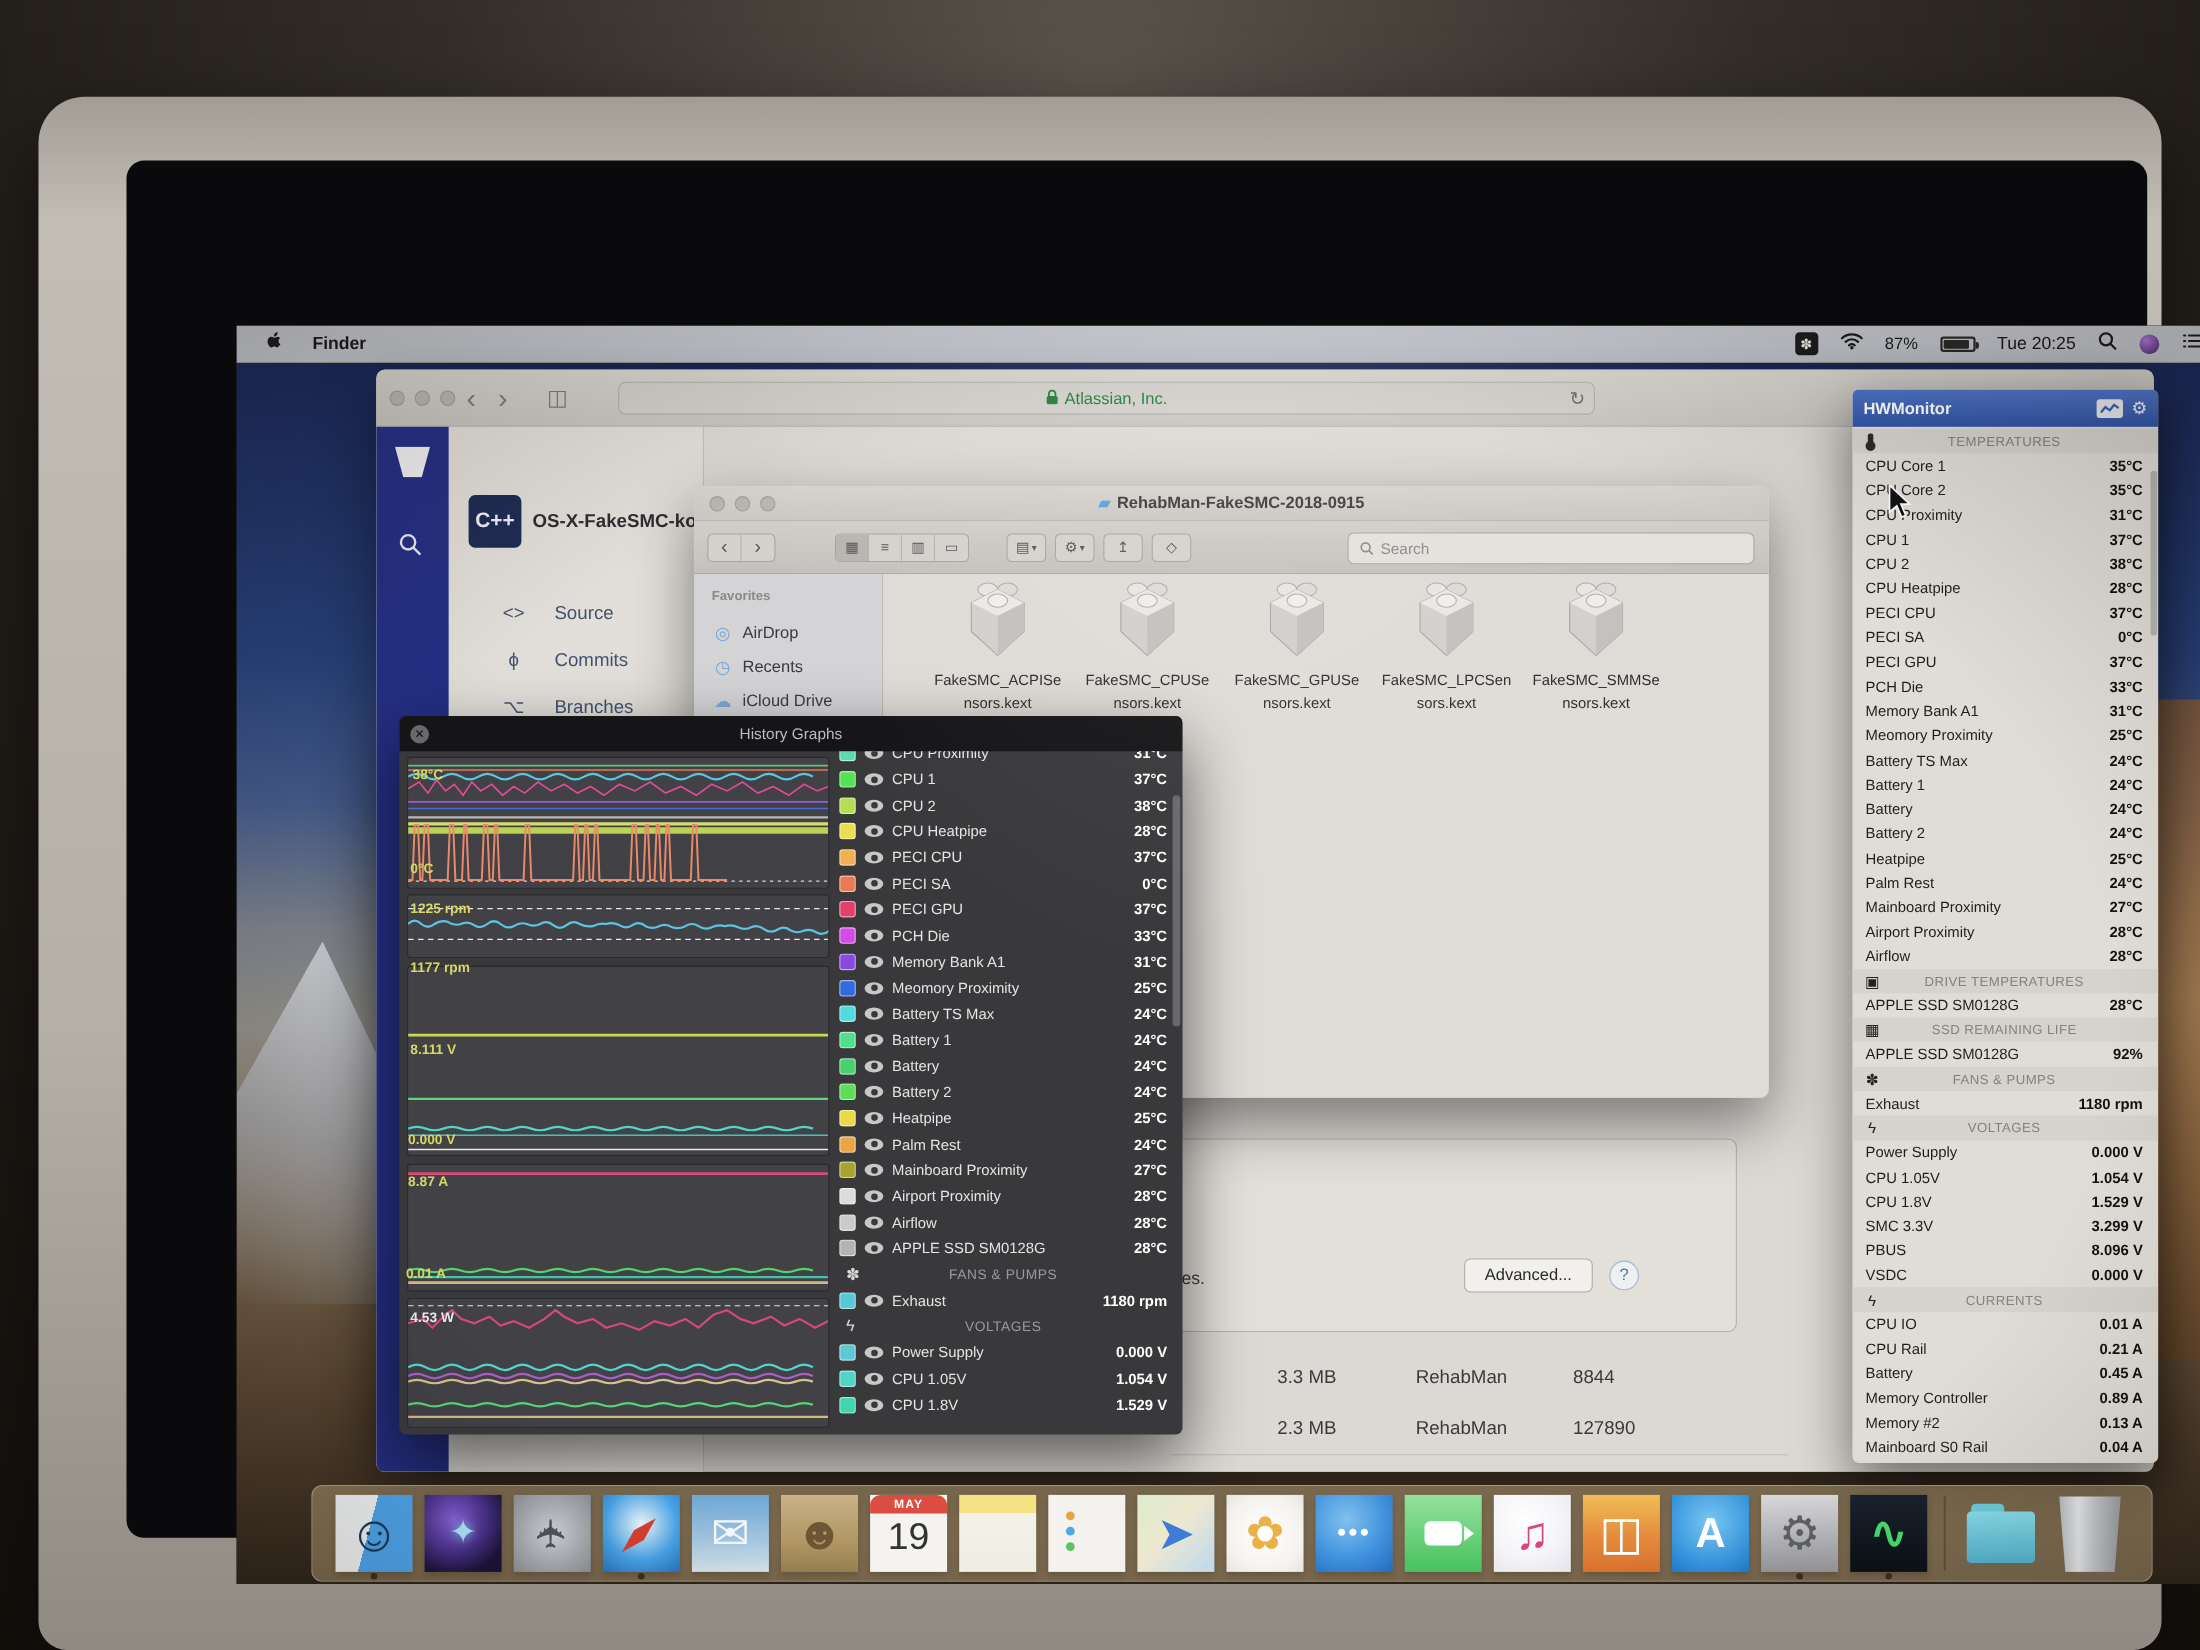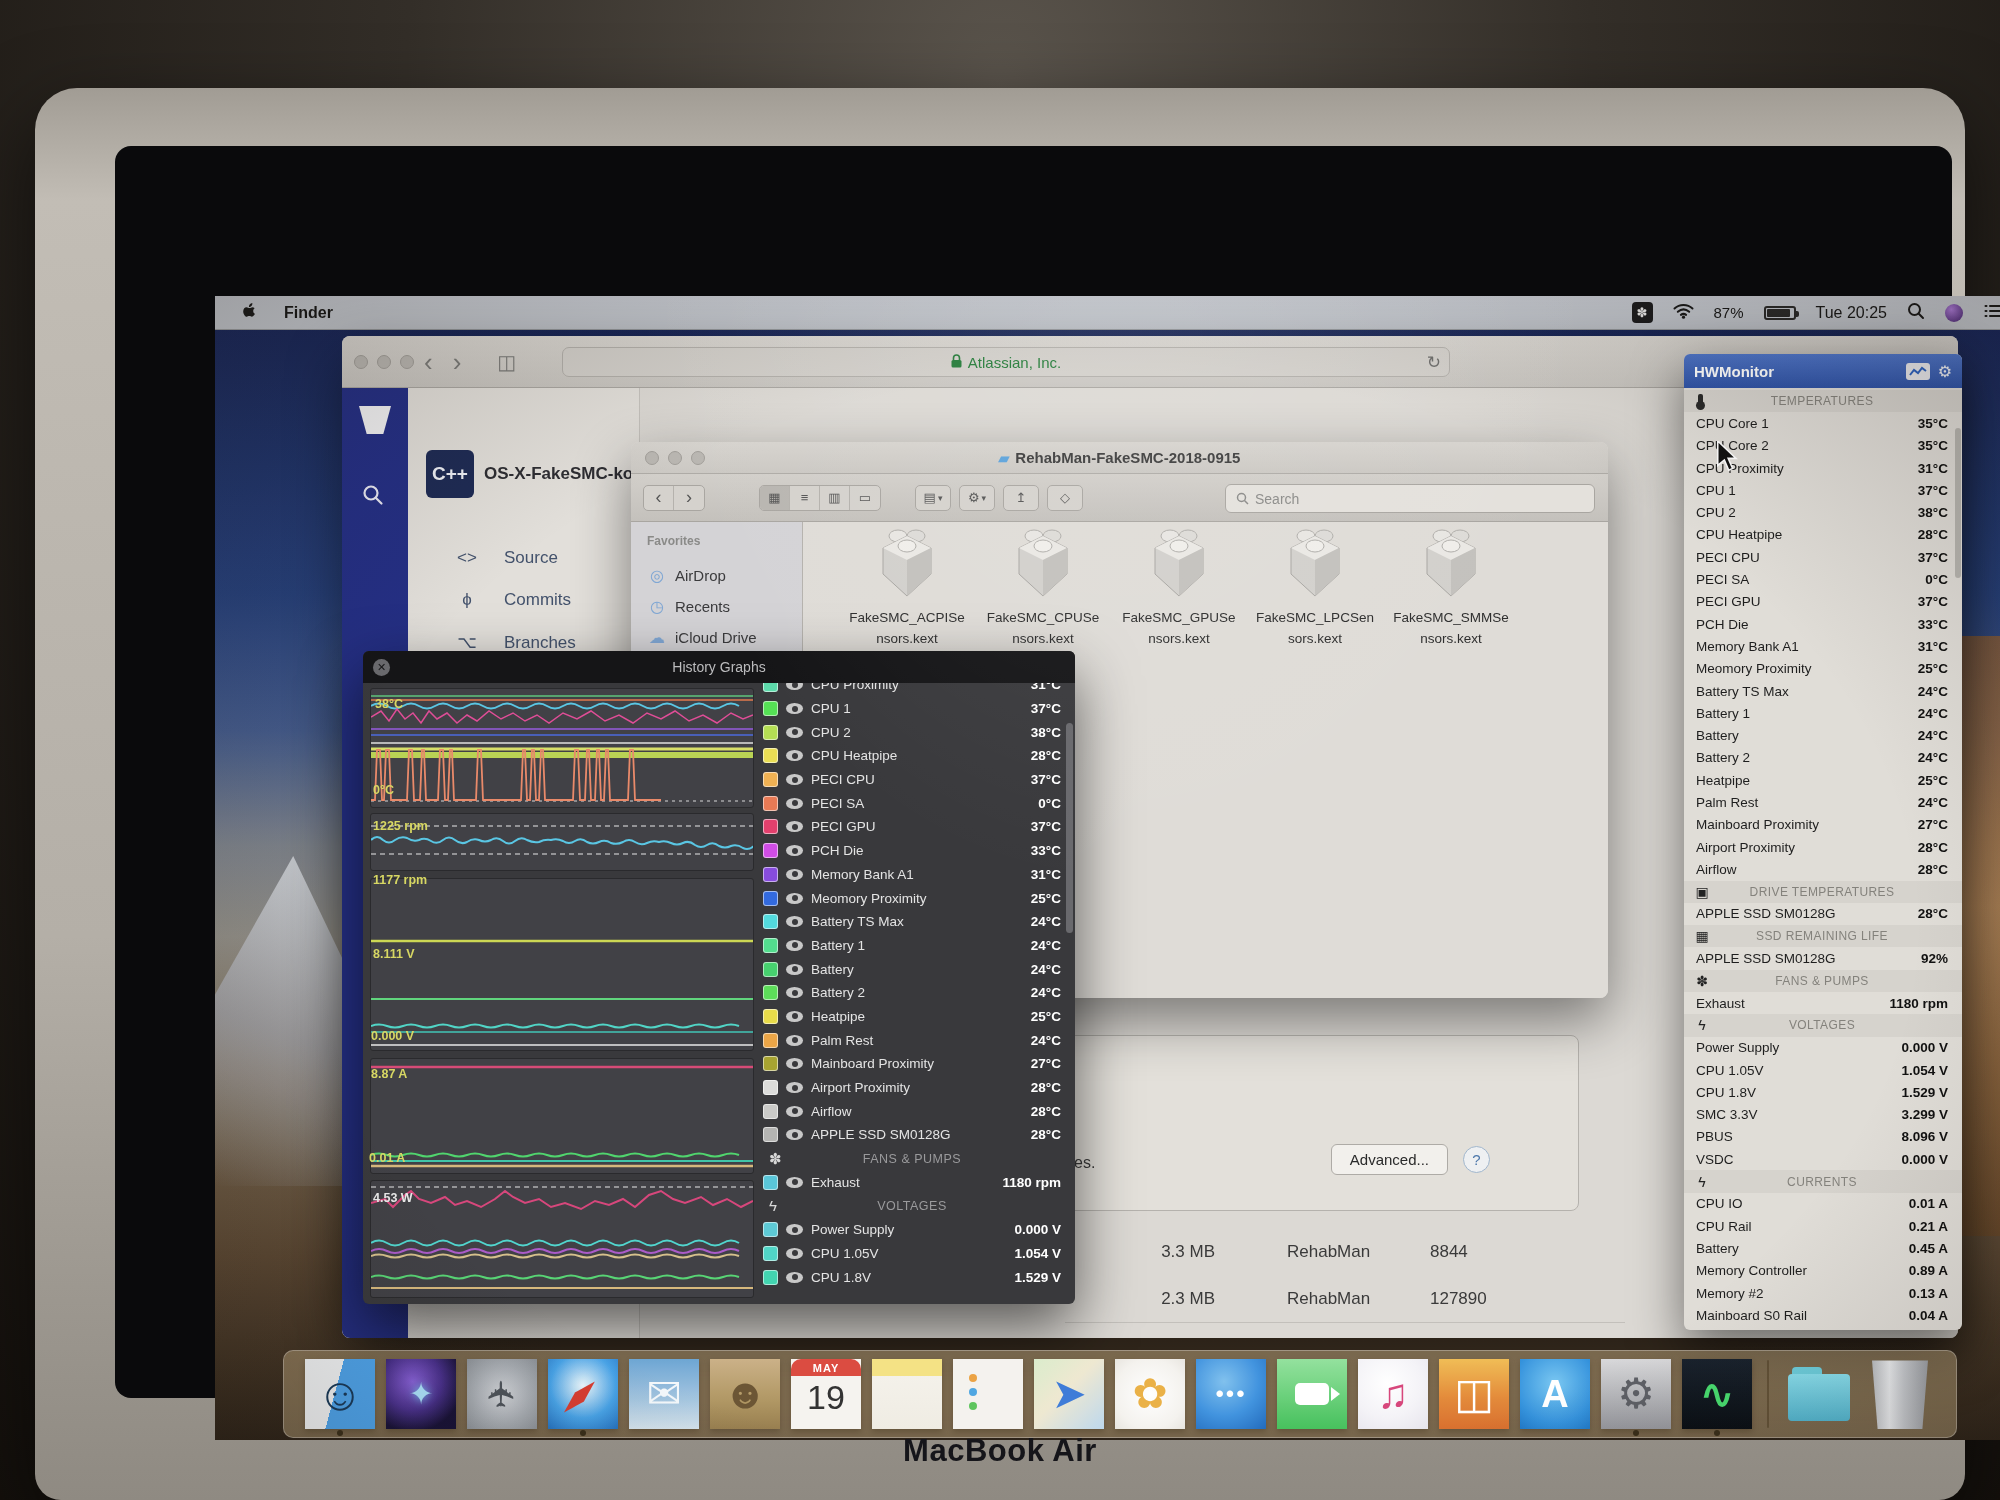--- a/index.html
+++ b/index.html
@@ -1189,14 +1189,13 @@
 
       <div class="cursor" style="left:1500px;top:145px;">
         <svg width="26" height="30" viewBox="0 0 13 19">
             <polygon points="0,0 0,15.5 4.2,12 7,18.5 9.4,17.4 6.6,11 11.6,11" fill="#111" stroke="#fff" stroke-width="1"></polygon>
           </svg>
       </div>
 
       <div class="glare"></div>
     </div>
   </div>
-  <div class="chin-label">MacBook Air</div>
 </div>
 
 </body></html>

